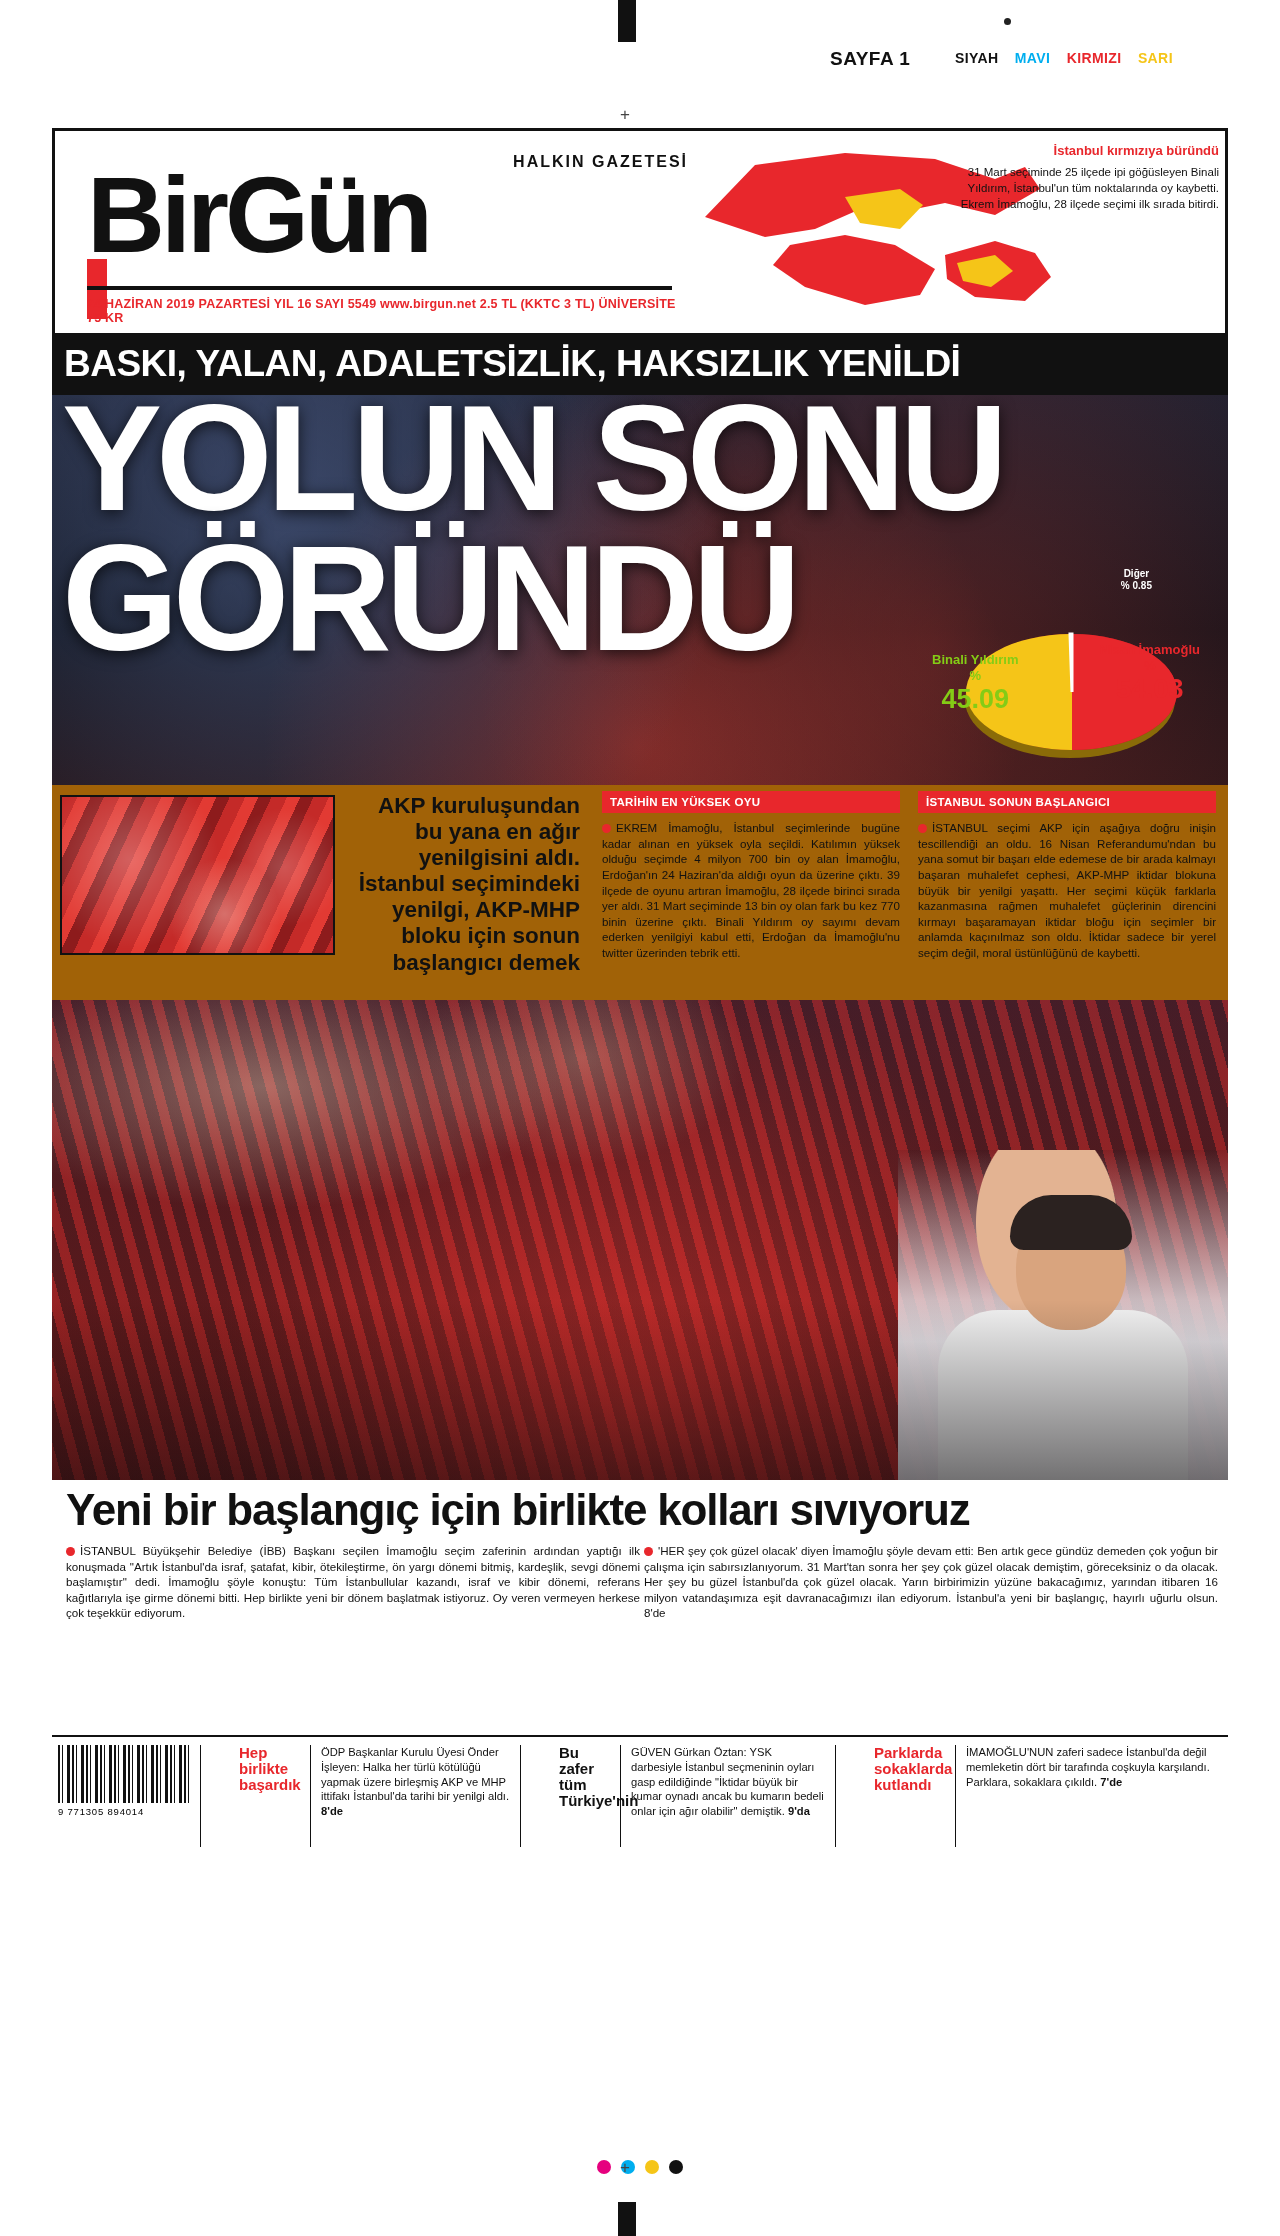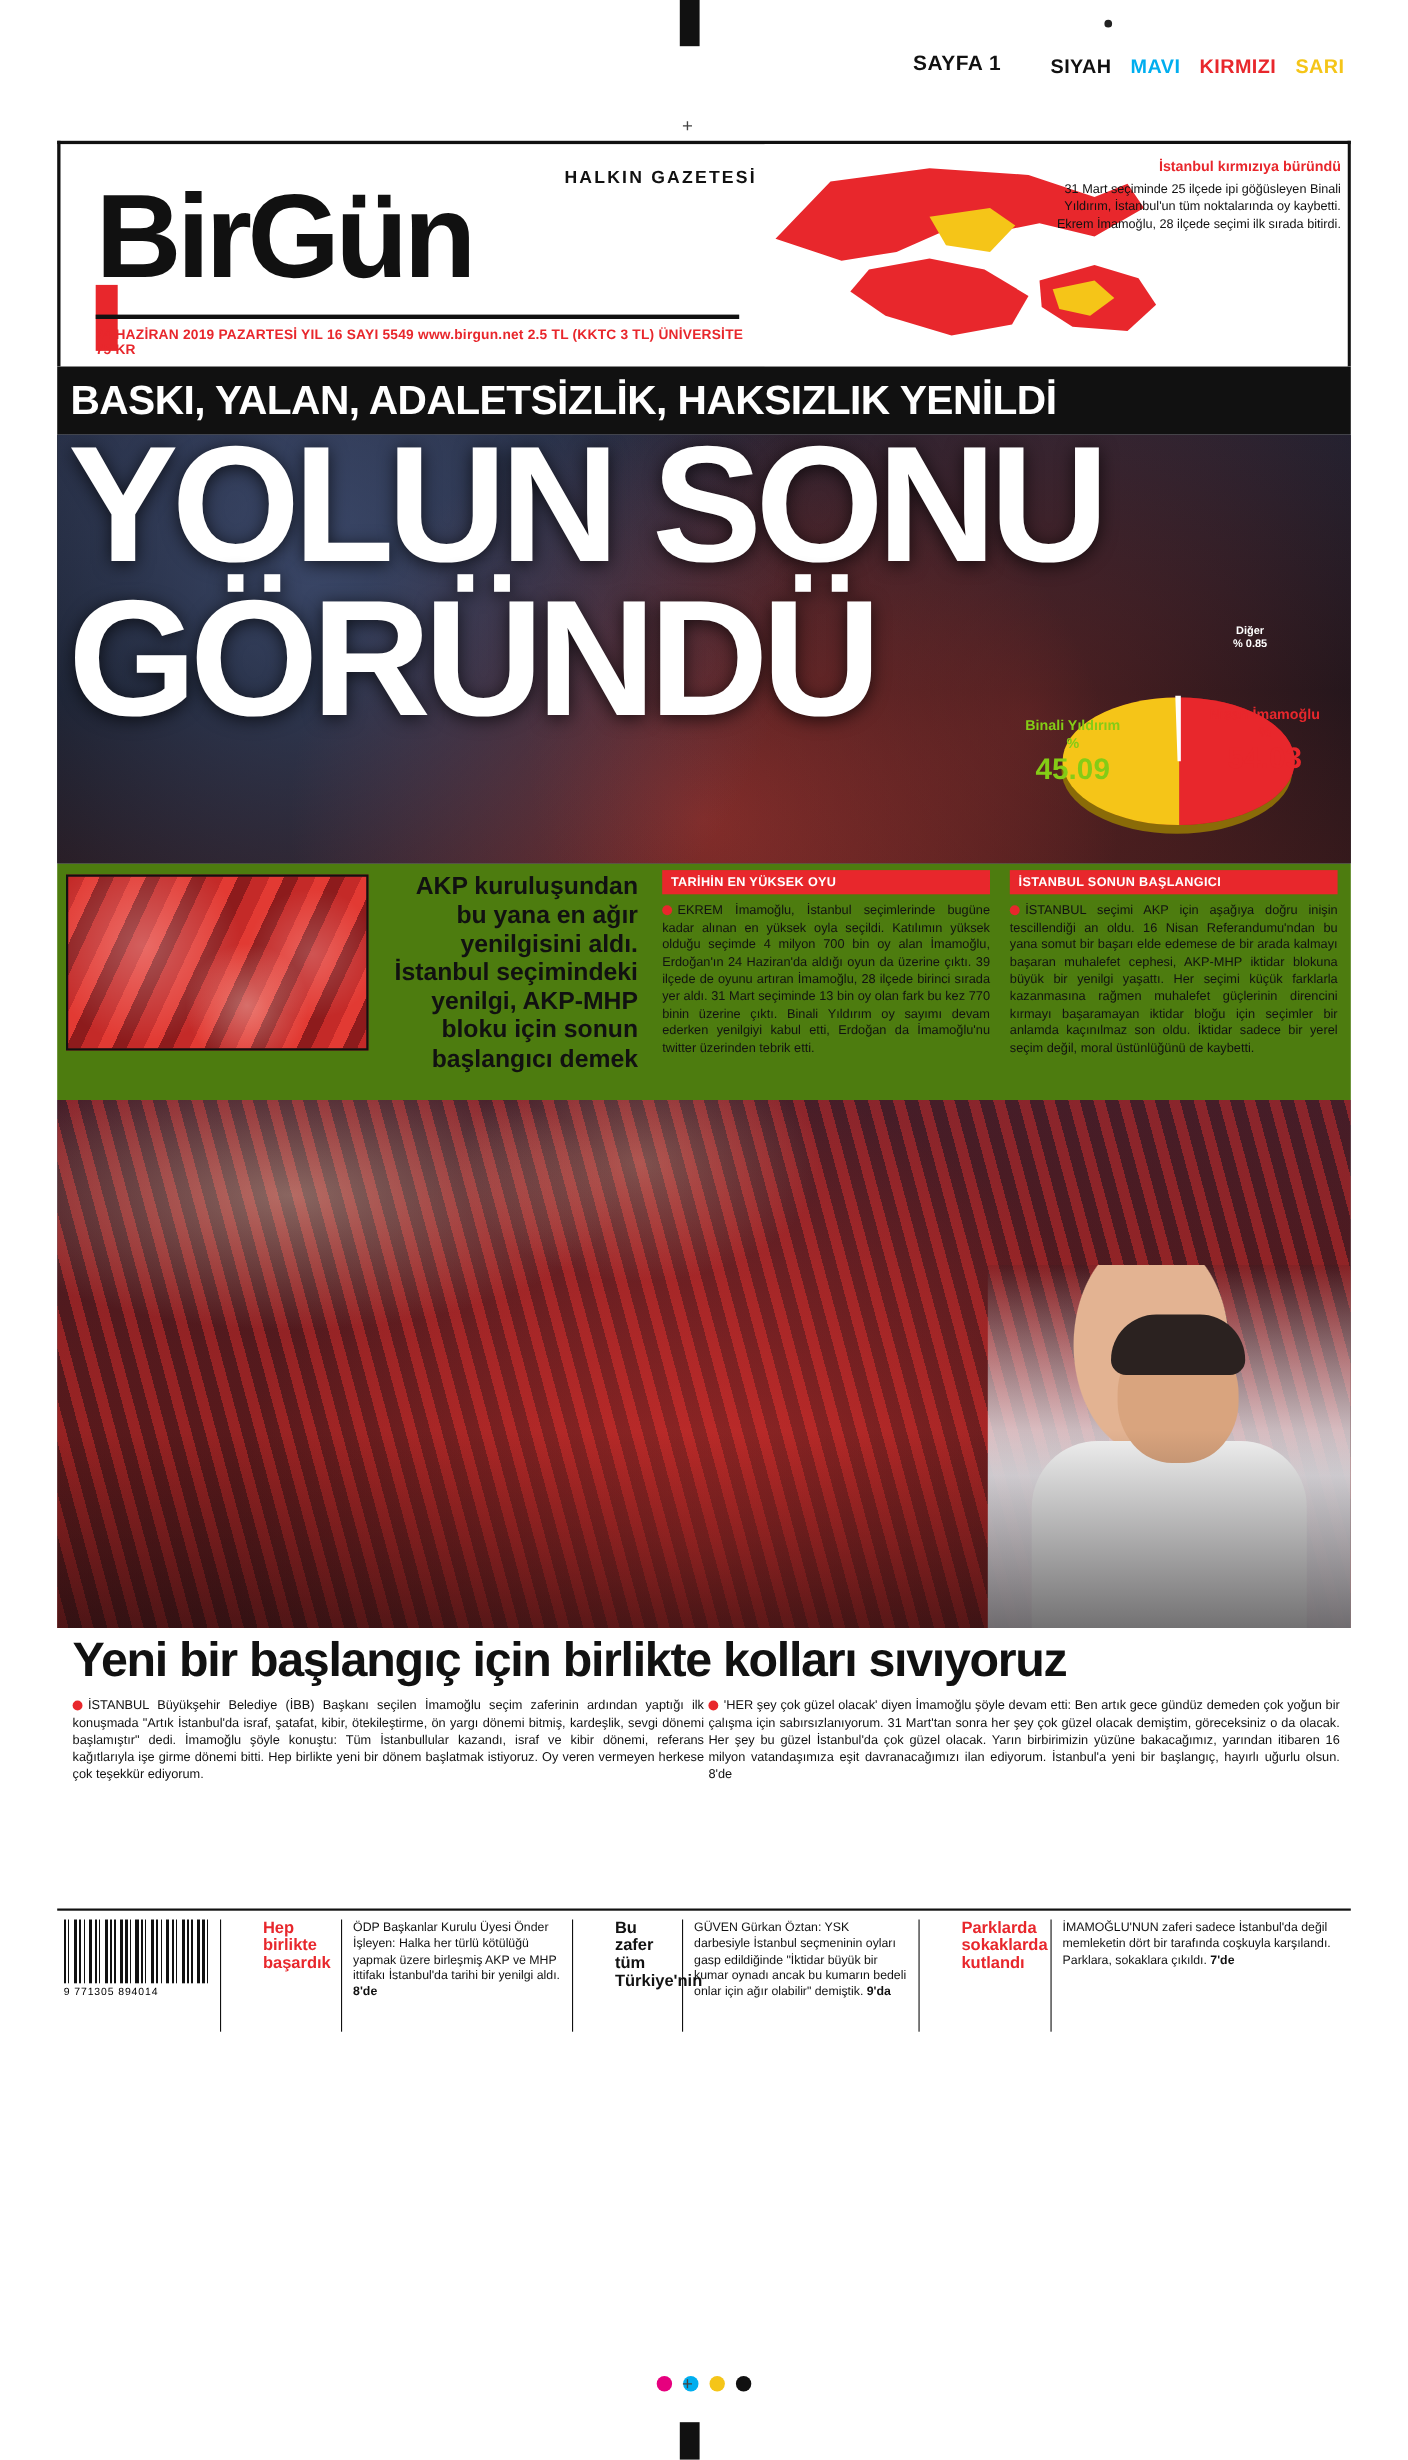--- a/index.html
+++ b/index.html
@@ -26,21 +26,21 @@
     position: absolute; left: 1004px; top: 18px; width: 7px; height: 7px;
     border-radius: 50%; background: #222;
   }
   .reg-plus {
     position: absolute; left: 620px; top: 105px; color: #444; font-size: 17px;
   }
   .sayfa {
     position: absolute; left: 830px; top: 48px;
     font-size: 19px; font-weight: bold; letter-spacing: .5px; color: #111;
   }
-  .colorwords { position: absolute; left: 955px; top: 50px; font-size: 18px; font-weight: bold; letter-spacing: .4px;}
+  .colorwords { position: absolute; left: 955px; top: 50px; font-size: 14px; font-weight: bold; letter-spacing: .4px;}
   .colorwords span { margin-right: 12px; }
   .cw-siyah { color: #111; }
   .cw-mavi  { color: #00aeef; }
   .cw-kirmizi { color: #e8272c; }
   .cw-sari  { color: #f5c518; }
 
   
   .paper {
     position: absolute;
     left: 52px; top: 128px;
@@ -131,21 +131,21 @@
     position: absolute; right: 8px; top: 185px; width: 300px; height: 190px;
   }
   .pie-label { position: absolute; font-weight: bold; text-align: center; }
   .lbl-diger { right: 68px; top: -12px; color: #fff; font-size: 10px; line-height: 1.15; }
   .lbl-binali { left: 12px; top: 72px; color: #84cc16; font-size: 13px; line-height: 1.2; }
   .lbl-binali .pct { font-size: 27px; display: block; }
   .lbl-ekrem { right: 20px; top: 62px; color: #e8272c; font-size: 13px; line-height: 1.2; }
   .lbl-ekrem .pct { font-size: 27px; display: block; }
 
   
-  .strip { display: flex; height: 215px; background: #4d7c0f; padding-top: 6px; }
+  .strip { display: flex; height: 215px; background: #a16207; padding-top: 6px; }
   .strip-photo {
     width: 292px; padding: 4px 10px 0 8px;
   }
   .photo-crowd {
     width: 275px; height: 160px; border: 2px solid #111;
     background:
       radial-gradient(circle at 25% 40%, rgba(255,255,255,.25), transparent 40%),
       repeating-linear-gradient(115deg,#c42a28 0 14px,#e23a33 14px 26px,#8d1b1c 26px 38px),
       #b02824;
       position: relative; overflow: hidden;

